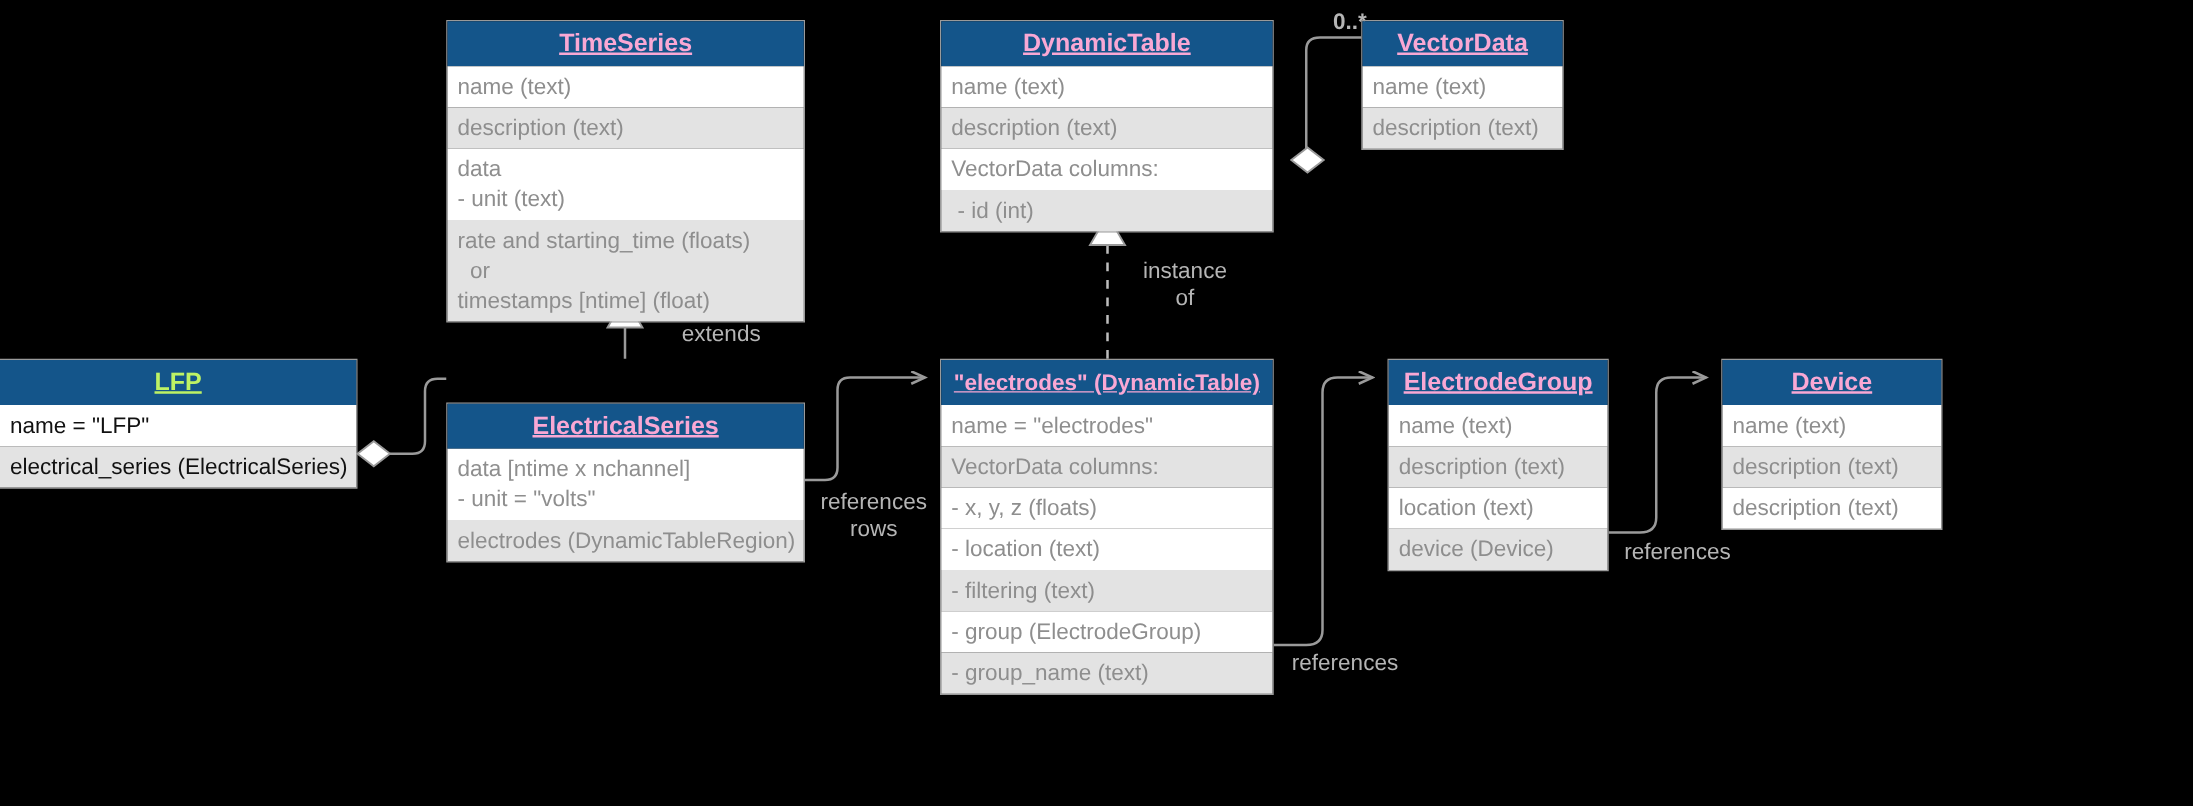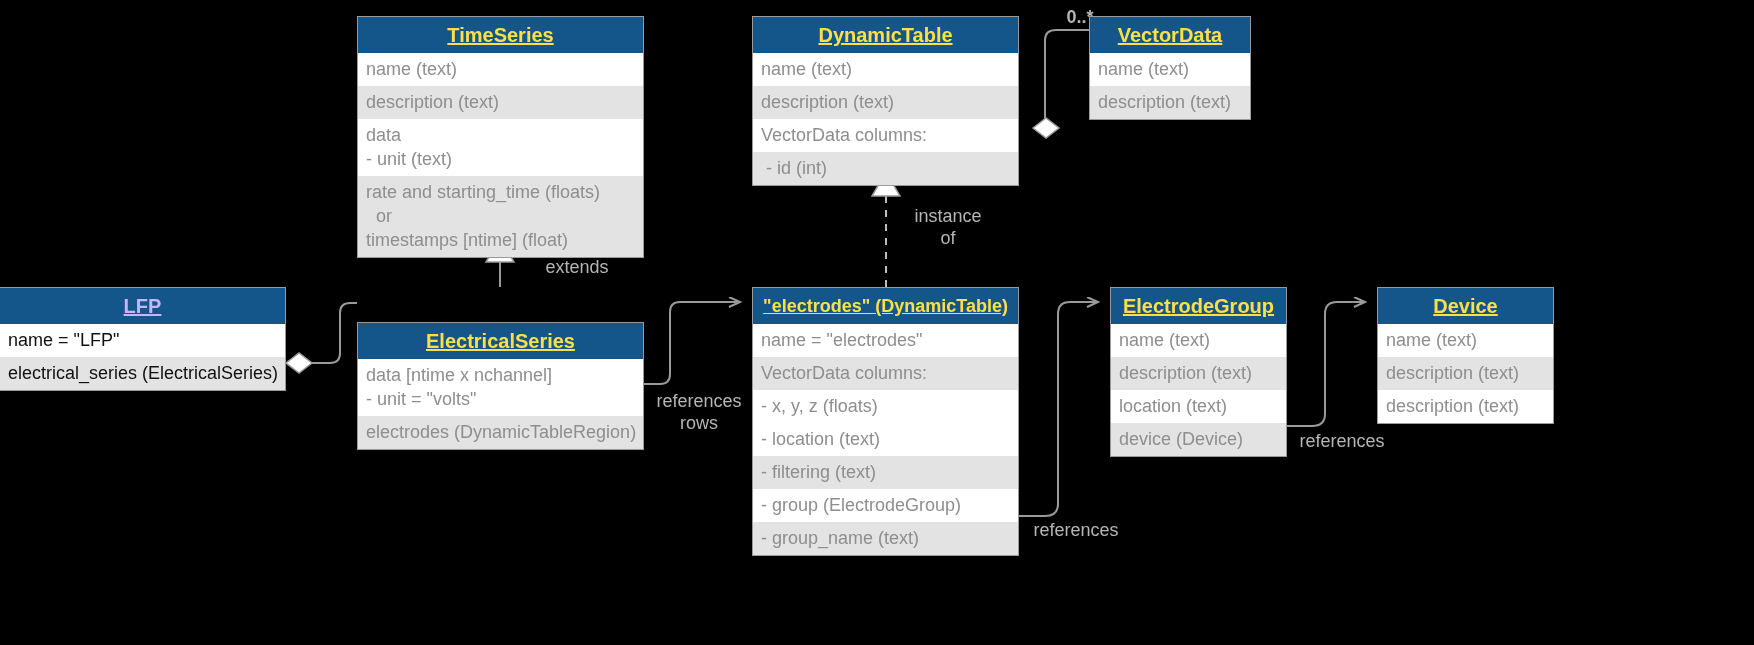--- a/index.html
+++ b/index.html
@@ -2,24 +2,24 @@
 <html><head>
 <meta charset="utf-8">
 <style>
   html,body{margin:0;padding:0;background:#000;}
   body{width:1754px;height:645px;position:relative;overflow:hidden;
        font-family:"Liberation Sans","DejaVu Sans",sans-serif;}
   #stage{position:absolute;left:0;top:0;width:1754px;height:645px;background:#000;}
 
   
   .uml-box{position:absolute;box-sizing:border-box;border:1px solid #9a9a9a;}
-  .uml-title{background:#14558a;color:#fde047;text-align:center;
+  .uml-title{background:#14558a;color:#f9a8d4;text-align:center;
              font-weight:bold;font-size:20px;line-height:36px;height:36px;
              text-decoration:underline;white-space:nowrap;overflow:hidden;}
-  .uml-title.light{color:#c4b5fd;}
+  .uml-title.light{color:#bef264;}
   .uml-row{font-size:18px;color:#8e8e8e;padding:4px 8px 5px 8px;line-height:24px;
            background:#ffffff;white-space:pre;box-sizing:border-box;}
   .uml-row.alt{background:#e3e3e3;}
   .uml-row.dark{color:#111111;}
   .label{position:absolute;color:#b5b5b5;font-size:18px;line-height:22px;
          text-align:center;white-space:pre;font-weight:bold;}
   .label.thin{font-weight:normal;}
   svg.ov{position:absolute;left:0;top:0;width:1754px;height:645px;overflow:visible;pointer-events:none;}
 </style>
 </head>

